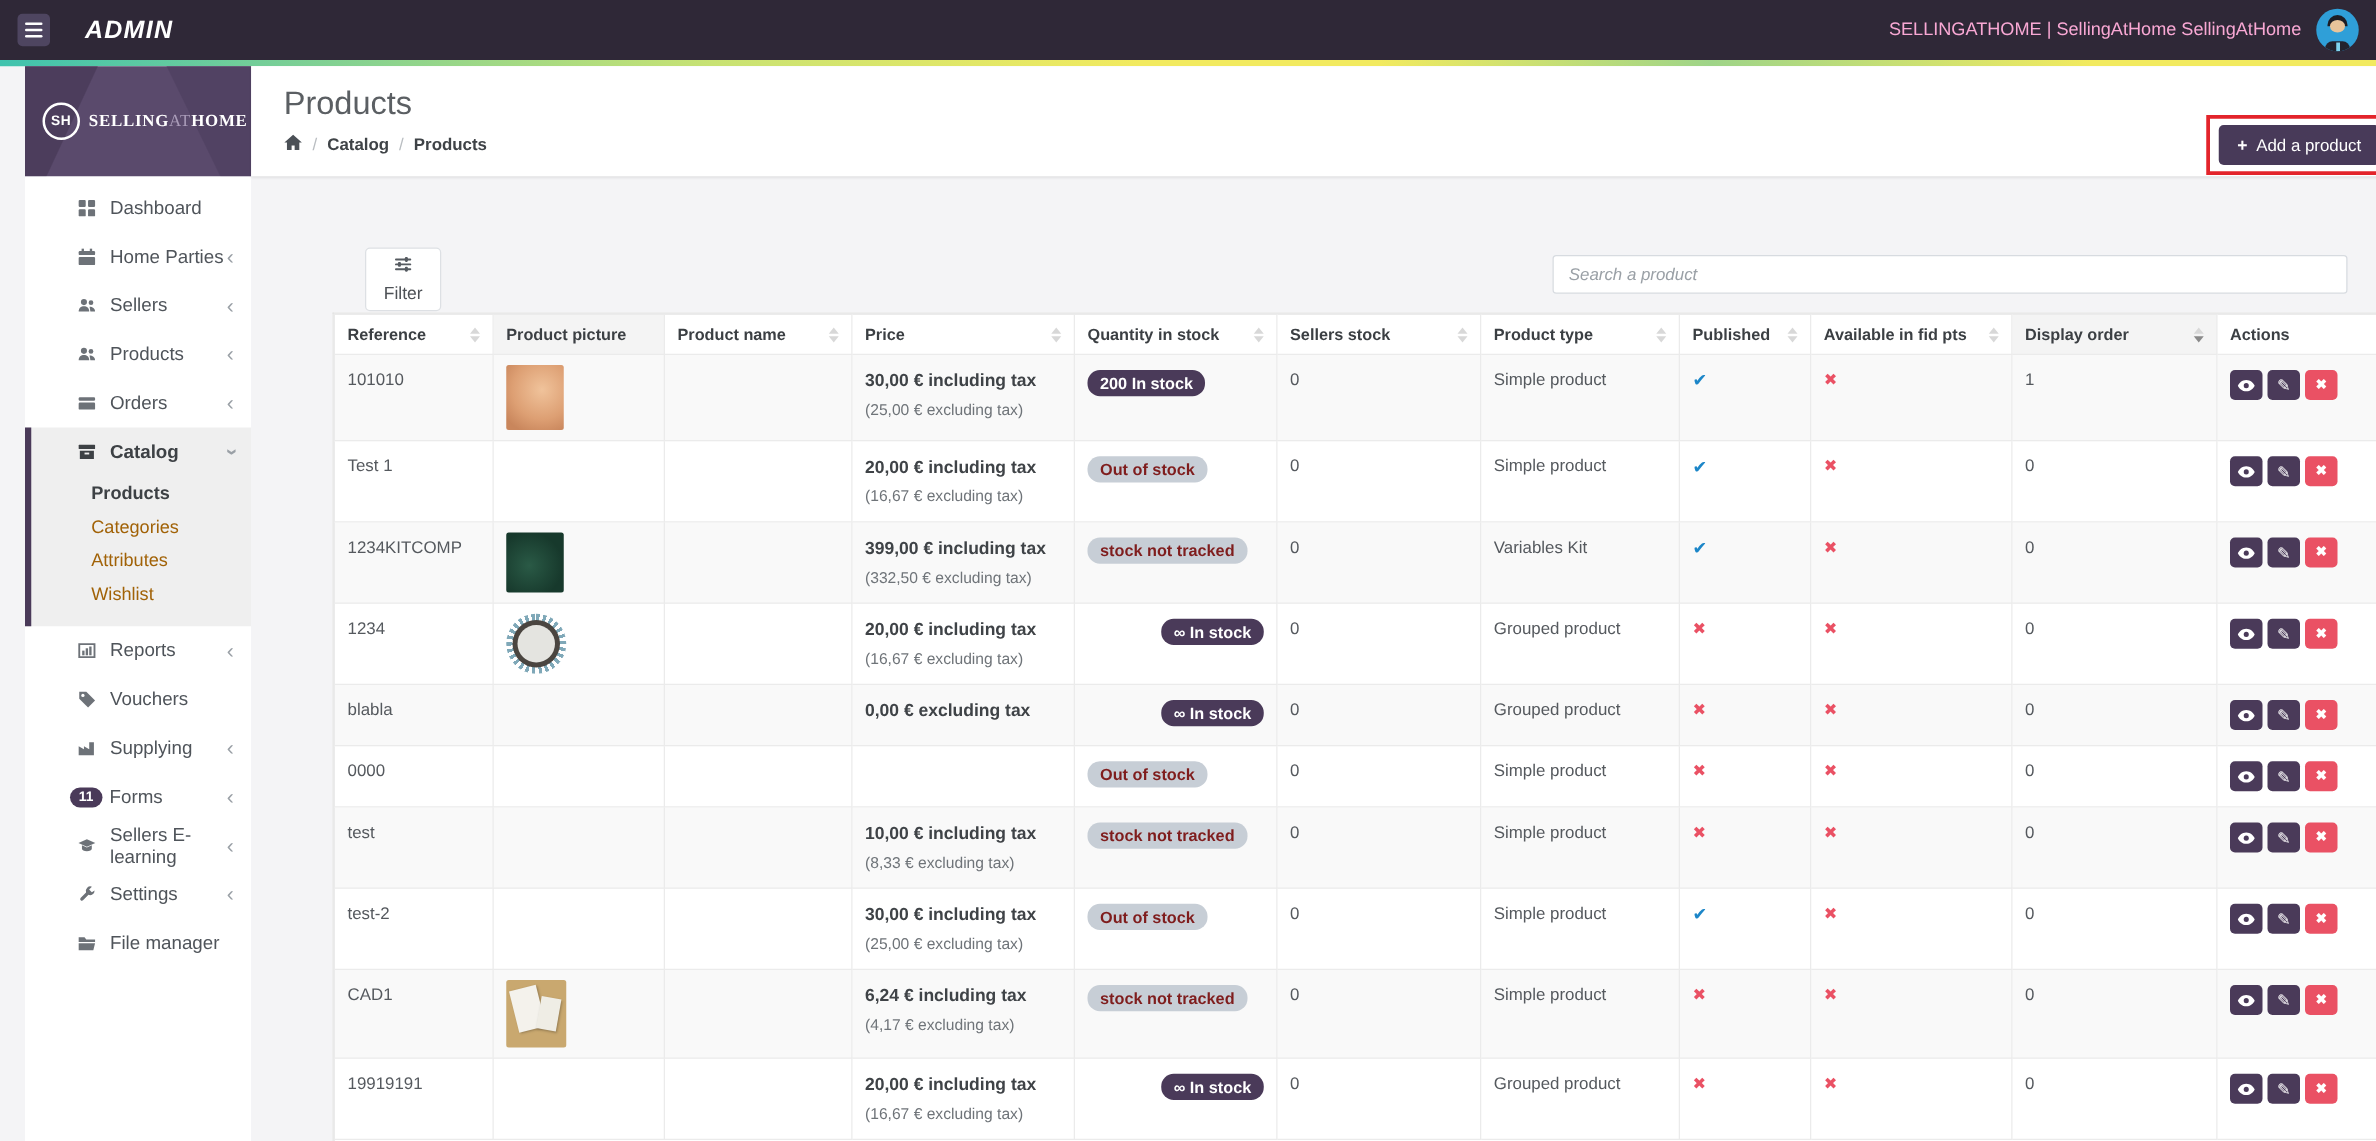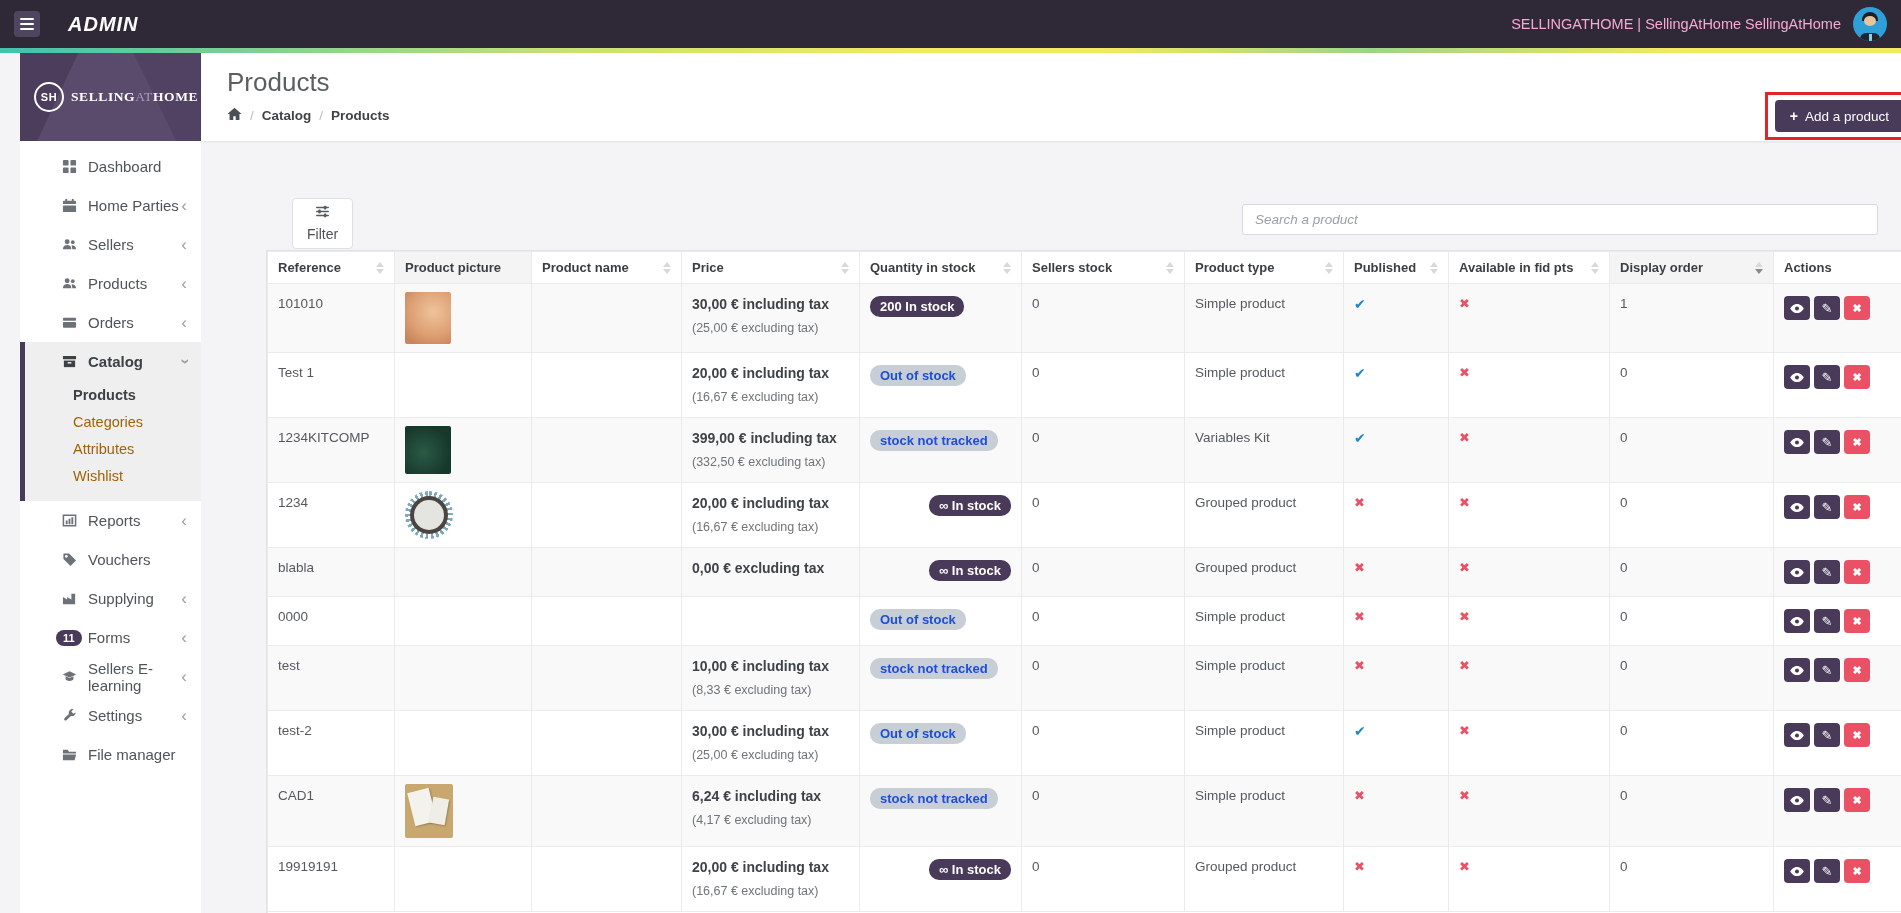--- a/index.html
+++ b/index.html
@@ -76,21 +76,21 @@
   td { vertical-align:top; padding:12px 10px; font-size:13.5px; color:#55595e; }
   tr.odd td { background:#f9f9f9; }
   tr.tall td { height:65px; }
   tr.short td { height:42px; }
   td.c-pic { padding:8px 10px; }
   .p1 { font-weight:bold; color:#3f4347; font-size:14px; }
   .p2 { color:#6f7479; font-size:12.5px; margin-top:9px; }
   .p1:empty, .p2:empty { display:none; }
   .badge { display:inline-block; border-radius:10px; padding:3px 10px; font-size:13px; font-weight:bold; white-space:nowrap; }
   .badge.bp { background:#4a3a59; color:#fff; }
-  .badge.bg { background:#c7ced6; color:#1d4ed8; }
+  .badge.bg { background:#c7ced6; color:#7f1d1d; }
   td.qright { text-align:right; }
   .ck::before { content:"✔"; color:#1c86c8; font-size:14px; }
   .cx::before { content:"✖"; color:#ea5164; font-size:13px; }
   .acts { display:flex; gap:4px; }
   .abtn { width:26px; height:24px; border:none; border-radius:4px; display:flex; align-items:center; justify-content:center; cursor:pointer; padding:0; }
   .abtn.purple { background:#4a3a59; }
   .abtn.red { background:#ea5164; }
   .abtn .pencil { color:#fff; font-size:13px; line-height:1; }
   .abtn .xg { color:#fff; font-size:11px; font-weight:bold; line-height:1; }
   .pic { width:46px; }

